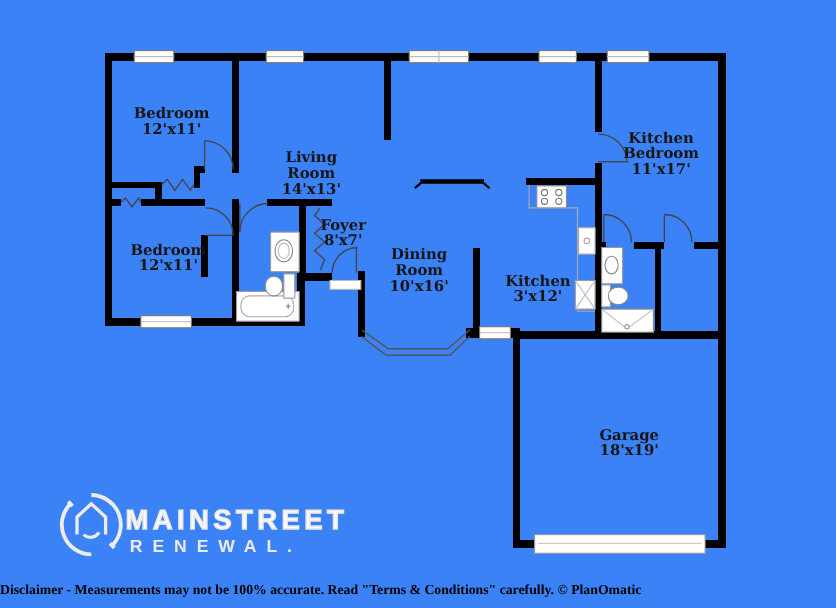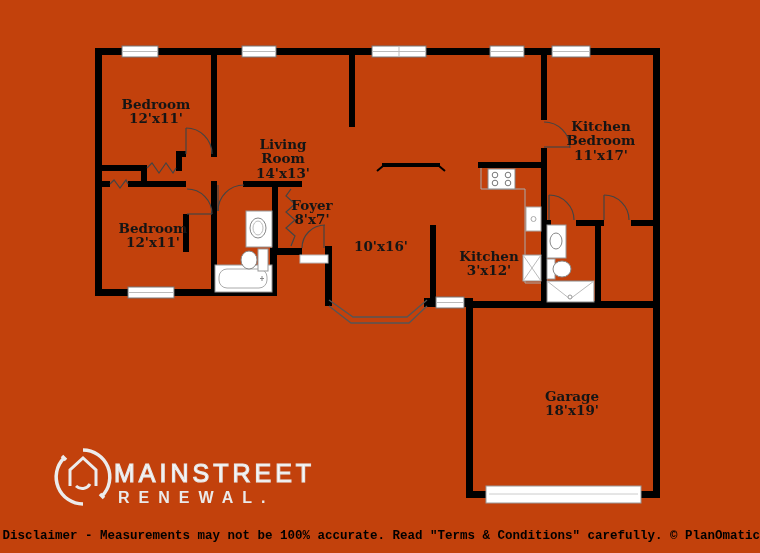--- a/index.html
+++ b/index.html
@@ -1,30 +1,30 @@
 <!DOCTYPE html>
 <html><head>
 <meta charset="utf-8">
 <style>
   html,body{margin:0;padding:0;background:#fff;}
-  .stage{position:relative;width:760px;height:553px;background:#c2410c;overflow:hidden;
+  .stage{position:relative;width:760px;height:553px;background:#3b82f6;overflow:hidden;
          font-family:"DejaVu Serif",serif;}
   .plan-svg{position:absolute;left:0;top:0;}
   .room-label{position:absolute;transform:translate(-50%,-50%);text-align:center;
               font-family:"DejaVu Serif",serif;font-size:13.5px;font-weight:bold;
               color:#151515;line-height:1.06;white-space:normal;}
   .room-label .name,.room-label .dims{display:block;}
   .wm-title{position:absolute;left:114px;top:459px;
-            font-family:"Liberation Sans",sans-serif;font-size:25px;font-weight:normal;
+            font-family:"Liberation Sans",sans-serif;font-size:25px;font-weight:bold;
             letter-spacing:4px;color:#fafafa;-webkit-text-stroke:1.2px #e6e6e6;}
   .wm-sub{position:absolute;left:118px;top:489px;
           font-family:"Liberation Sans",sans-serif;font-size:16px;font-weight:bold;
           letter-spacing:9px;color:#eaeaea;}
-  .disclaimer{position:absolute;left:0;top:529px;width:100%;text-align:right;
-              font-family:Liberation Mono, monospace;font-size:12.5px;font-weight:bold;color:#000;}
+  .disclaimer{position:absolute;left:0;top:529px;width:100%;text-align:left;
+              font-family:Liberation Serif, serif;font-size:12.5px;font-weight:bold;color:#000;}
 </style>
 </head>
 <body>
 
 <div class="stage">
 
   <svg class="plan-svg" width="760" height="553" viewBox="0 0 760 553">
 
     <g fill="#000000" shape-rendering="crispEdges">
 
@@ -201,20 +201,21 @@
   </div>
   <div class="room-label" style="left:153px;top:235px;width:90px;">
     <span class="name">Bedroom</span>
     <span class="dims">12'x11'</span>
   </div>
   <div class="room-label" style="left:312px;top:212px;width:70px;">
     <span class="name">Foyer</span>
     <span class="dims">8'x7'</span>
   </div>
   <div class="room-label" style="left:381px;top:246px;width:60px;">
+    <span class="name">Dining Room</span>
     <span class="dims">10'x16'</span>
   </div>
   <div class="room-label" style="left:489px;top:263px;width:90px;">
     <span class="name">Kitchen</span>
     <span class="dims">3'x12'</span>
   </div>
   <div class="room-label" style="left:572px;top:403px;width:90px;">
     <span class="name">Garage</span>
     <span class="dims">18'x19'</span>
   </div>

